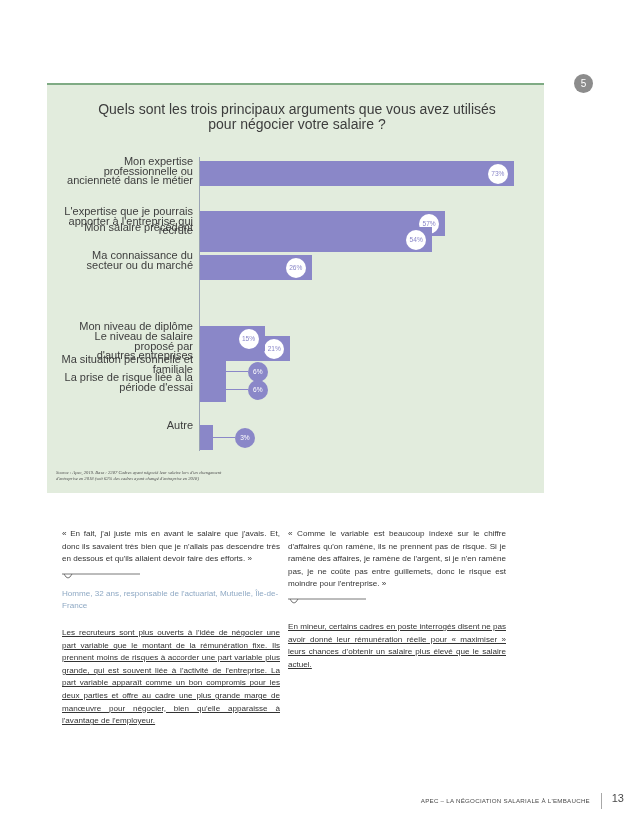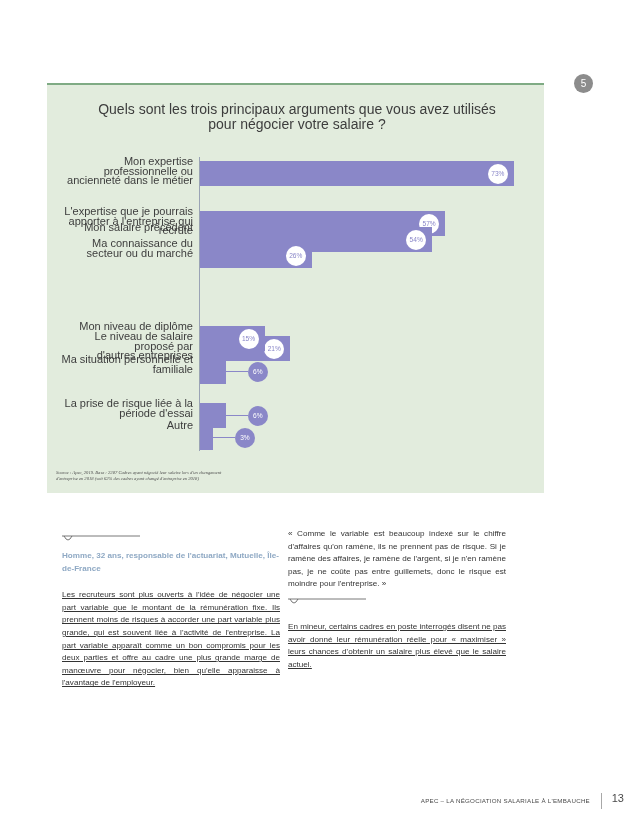--- a/index.html
+++ b/index.html
@@ -170,21 +170,20 @@
     margin: 7px 0 6px 0;
     width: 78px;
     height: 9px;
     display: block;
   }
   .attrib {
     color: #8fa9c4;
     margin: 0;
     font-size: 8.1px;
     line-height: 12.6px;
-    font-weight: bold;
   }
   .body-para {
     text-align: justify;
     color: #333333;
     margin: 14px 0 0 0;
     text-decoration: underline;
   }
 
   
   .footer {
@@ -238,42 +237,42 @@
         <div class="row" style="top: 50px;">
           <div class="row-label">L'expertise que je pourrais<br>apporter à l'entreprise qui recrute</div>
           <div class="bar" style="width: 245.1px;"></div>
           <div class="val-in" style="left: 372.1px;">57%</div>
         </div>
         <div class="row" style="top: 66px; padding-left: 36px;">
           <div class="row-label">Mon salaire précédent</div>
           <div class="bar" style="width: 232.2px;"></div>
           <div class="val-in" style="left: 359.2px;">54%</div>
         </div>
-        <div class="row" style="top: 82px;">
+        <div class="row" style="top: 94px;">
           <div class="row-label">Ma connaissance du<br>secteur ou du marché</div>
           <div class="bar" style="width: 111.8px;"></div>
           <div class="val-in" style="left: 238.8px;">26%</div>
         </div>
         <div class="row" style="top: 132px; margin-top: 43px;">
           <div class="row-label">Le niveau de salaire proposé par<br>d'autres entreprises</div>
           <div class="bar" style="width: 90.3px;"></div>
           <div class="val-in" style="left: 217.3px;">21%</div>
         </div>
         <div class="row" style="top: 165px;">
           <div class="row-label">Mon niveau de diplôme</div>
           <div class="bar" style="width: 64.5px;"></div>
           <div class="val-in" style="left: 191.5px;">15%</div>
         </div>
         <div class="row" style="top: 198px;">
           <div class="row-label">Ma situation personnelle et<br>familiale</div>
           <div class="bar" style="width: 25.8px;"></div>
           <div class="leader" style="left: 178.8px; width: 22px;"></div>
           <div class="val-out" style="left: 200.8px;">6%</div>
         </div>
-        <div class="row" style="top: 242px; padding-left: 9px;">
+        <div class="row" style="top: 216px; padding-left: 9px;">
           <div class="row-label">La prise de risque liée à la<br>période d'essai</div>
           <div class="bar" style="width: 25.8px;"></div>
           <div class="leader" style="left: 178.8px; width: 22px;"></div>
           <div class="val-out" style="left: 200.8px;">6%</div>
         </div>
         <div class="row" style="top: 264px;">
           <div class="row-label">Autre</div>
           <div class="bar" style="width: 12.9px;"></div>
           <div class="leader" style="left: 165.9px; width: 22px;"></div>
           <div class="val-out" style="left: 187.9px;">3%</div>
@@ -281,20 +280,21 @@
       </div>
   </div>
 
   <div class="source">
     <div>Source : Apec, 2019. Base : 2287 Cadres ayant négocié leur salaire lors d'un changement</div>
     <div>d'entreprise en 2018 (soit 62% des cadres ayant changé d'entreprise en 2018)</div>
   </div>
 </div>
 
 <div class="col col-left">
+  <p class="quote">« En fait, j'ai juste mis en avant le salaire que j'avais. Et, donc ils savaient très bien que je n'allais pas descendre très en dessous et qu'ils allaient devoir faire des efforts. »</p>
   <svg class="squiggle" viewBox="0 0 78 9">
     <path d="M0 1 L78 1 M2 1 Q6 9 10 1" fill="none" stroke="#555" stroke-width="0.8"></path>
   </svg>
   <p class="attrib">Homme, 32 ans, responsable de l'actuariat, Mutuelle, Île-de-France</p>
   <p class="body-para">Les recruteurs sont plus ouverts à l'idée de négocier une part variable que le montant de la rémunération fixe. Ils prennent moins de risques à accorder une part variable plus grande, qui est souvent liée à l'activité de l'entreprise. La part variable apparaît comme un bon compromis pour les deux parties et offre au cadre une plus grande marge de manœuvre pour négocier, bien qu'elle apparaisse à l'avantage de l'employeur.</p>
 </div>
 
 <div class="col col-right">
   <p class="quote">« Comme le variable est beaucoup indexé sur le chiffre d'affaires qu'on ramène, ils ne prennent pas de risque. Si je ramène des affaires, je ramène de l'argent, si je n'en ramène pas, je ne coûte pas entre guillemets, donc le risque est moindre pour l'entreprise. »</p>
   <svg class="squiggle" viewBox="0 0 78 9">

